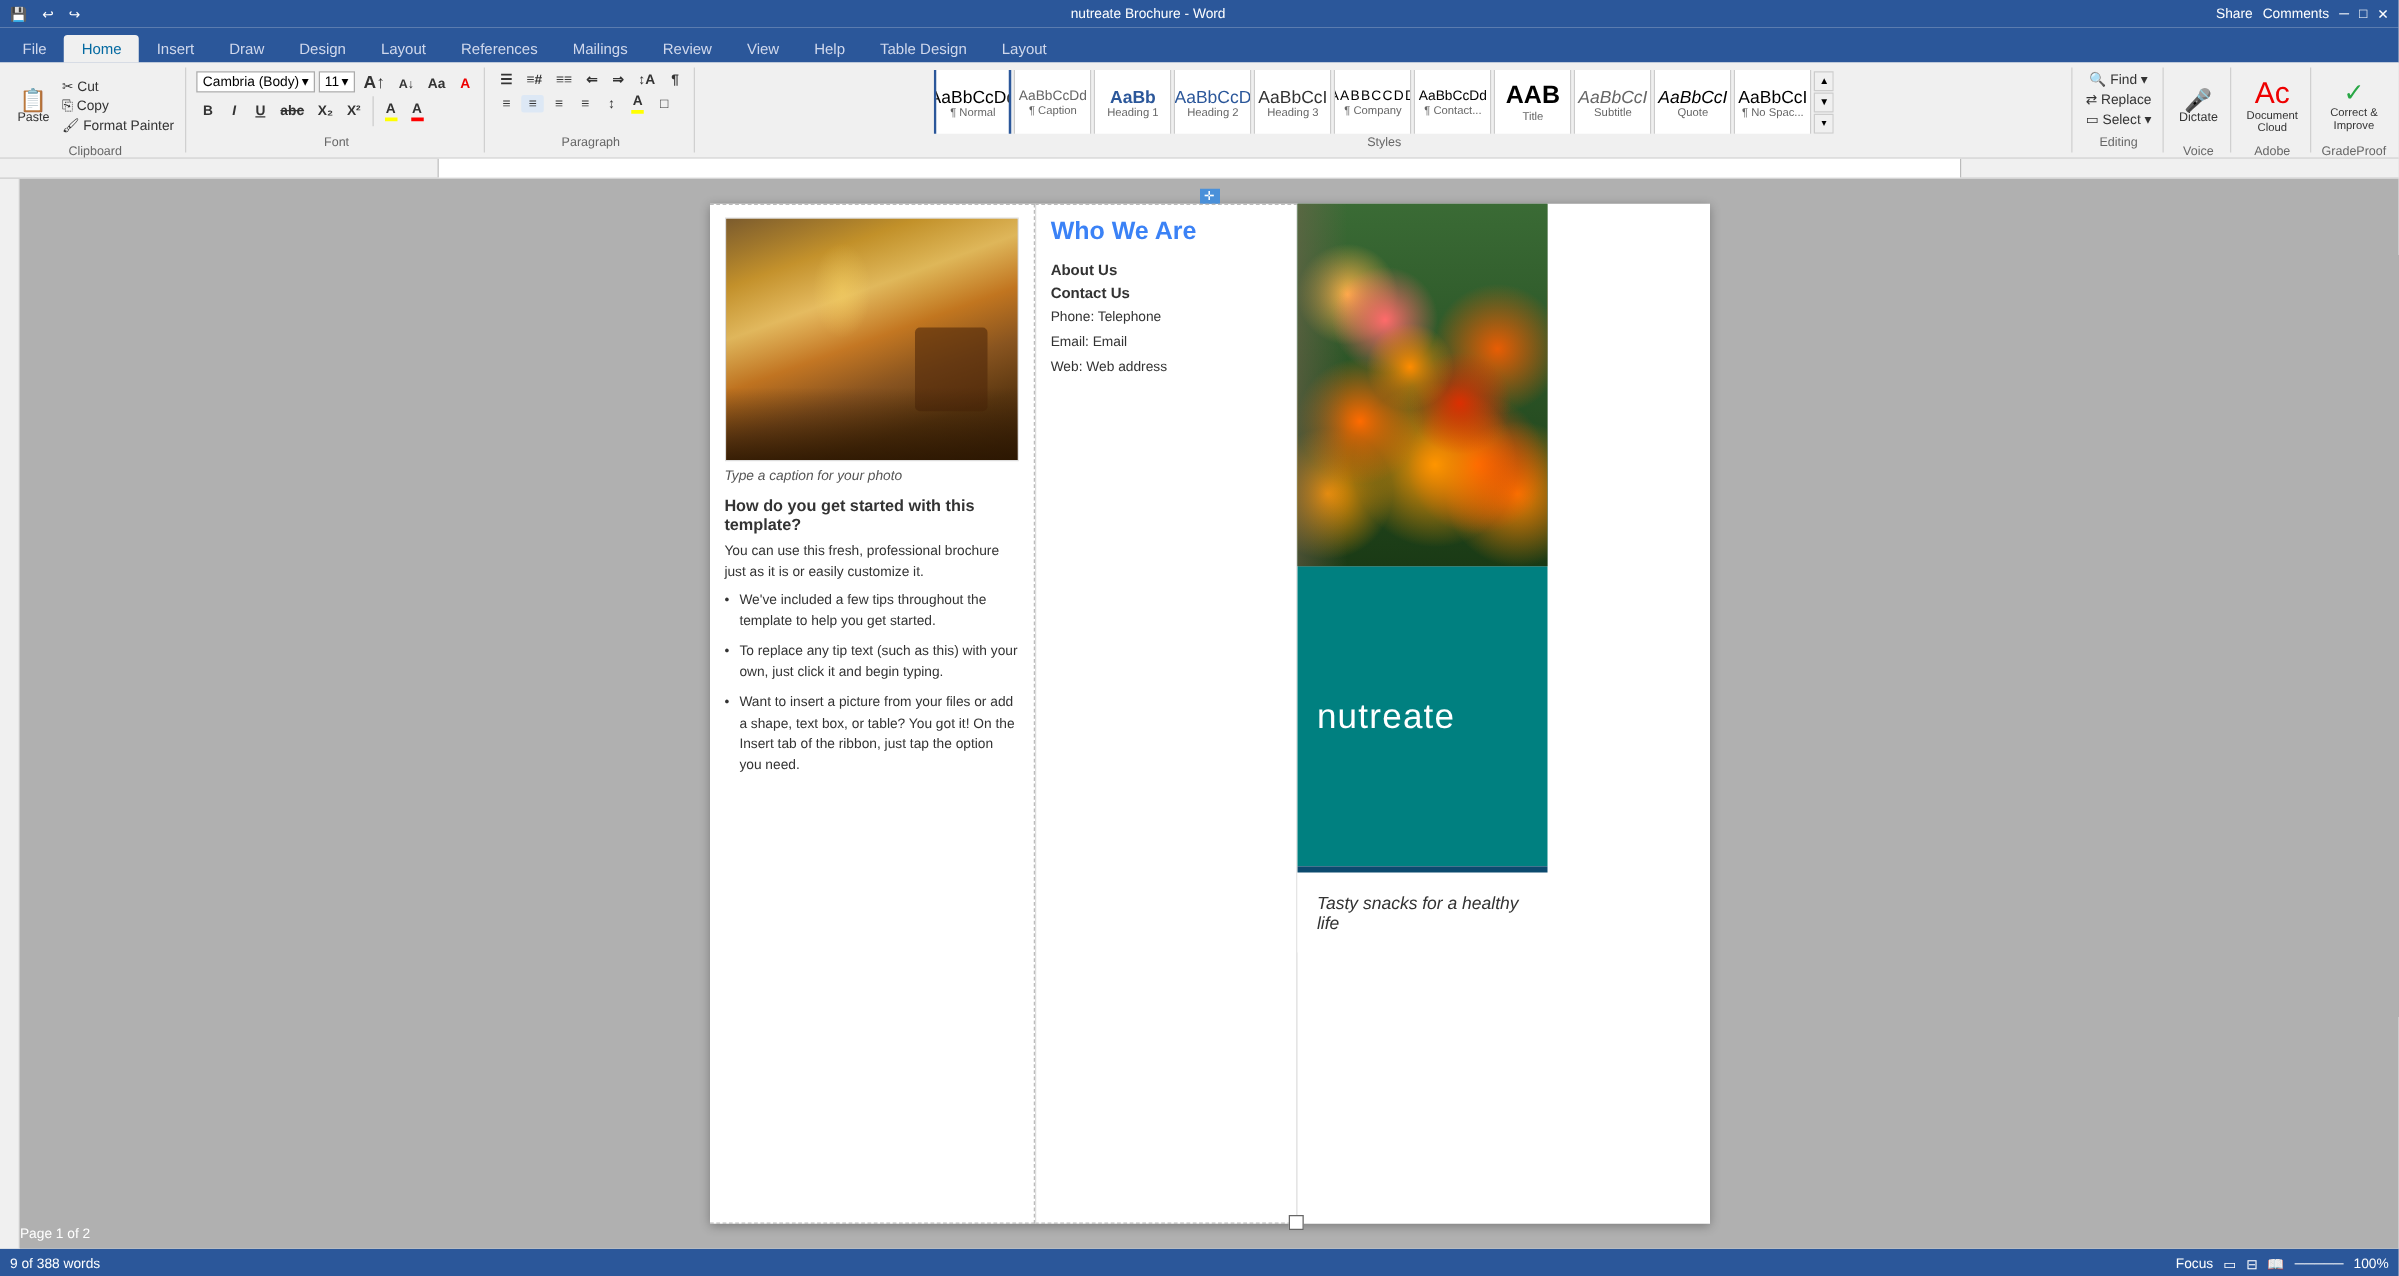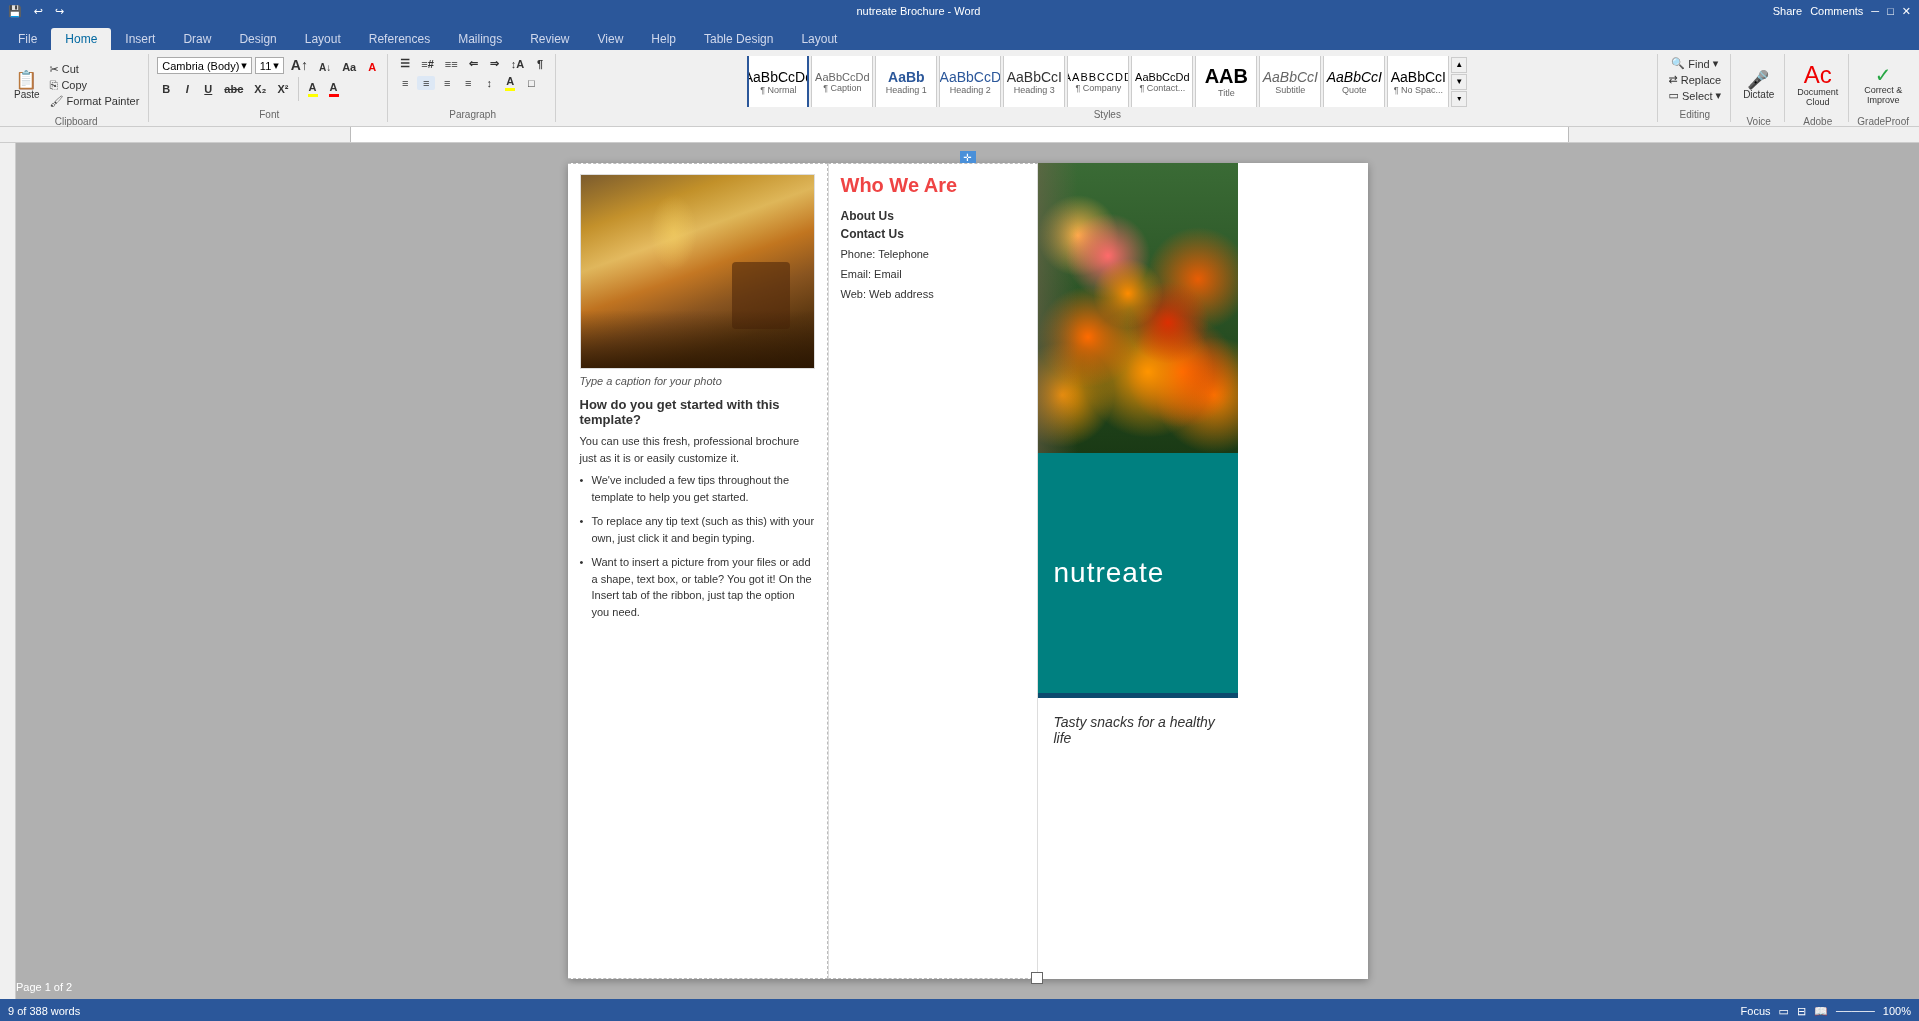--- a/index.html
+++ b/index.html
@@ -304,21 +304,21 @@
     .bullet-list li::before {
       content: '•';
       position: absolute;
       left: 0;
     }
 
     
     .who-we-are-title {
       font-size: 20px;
       font-weight: bold;
-      color: #ef4444;
+      color: #3b82f6;
       margin-bottom: 12px;
     }
 
     .section-heading {
       font-size: 12px;
       font-weight: bold;
       color: #333;
       margin-bottom: 4px;
     }
 

